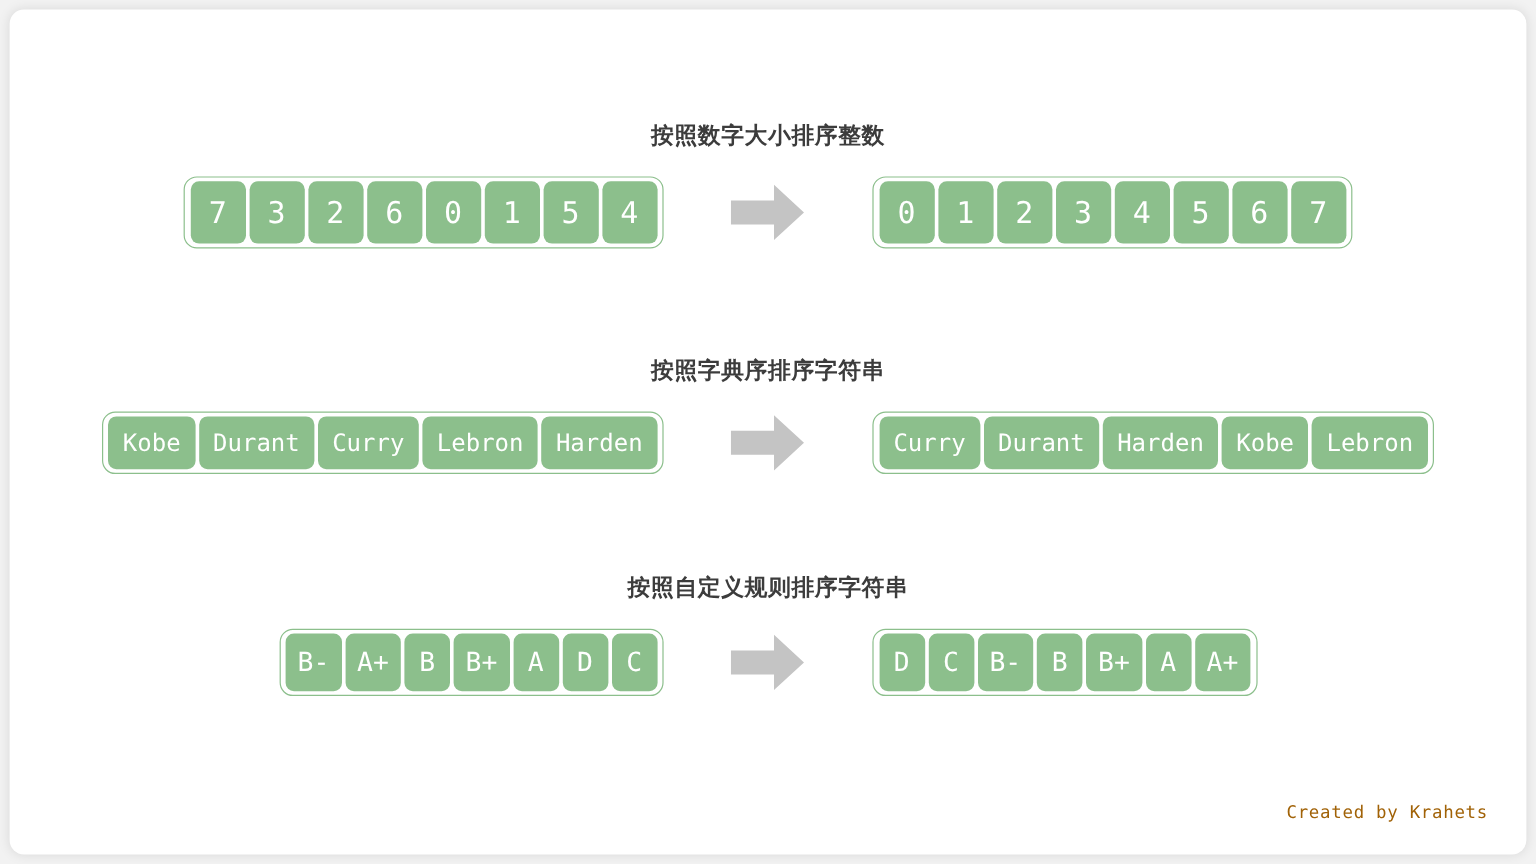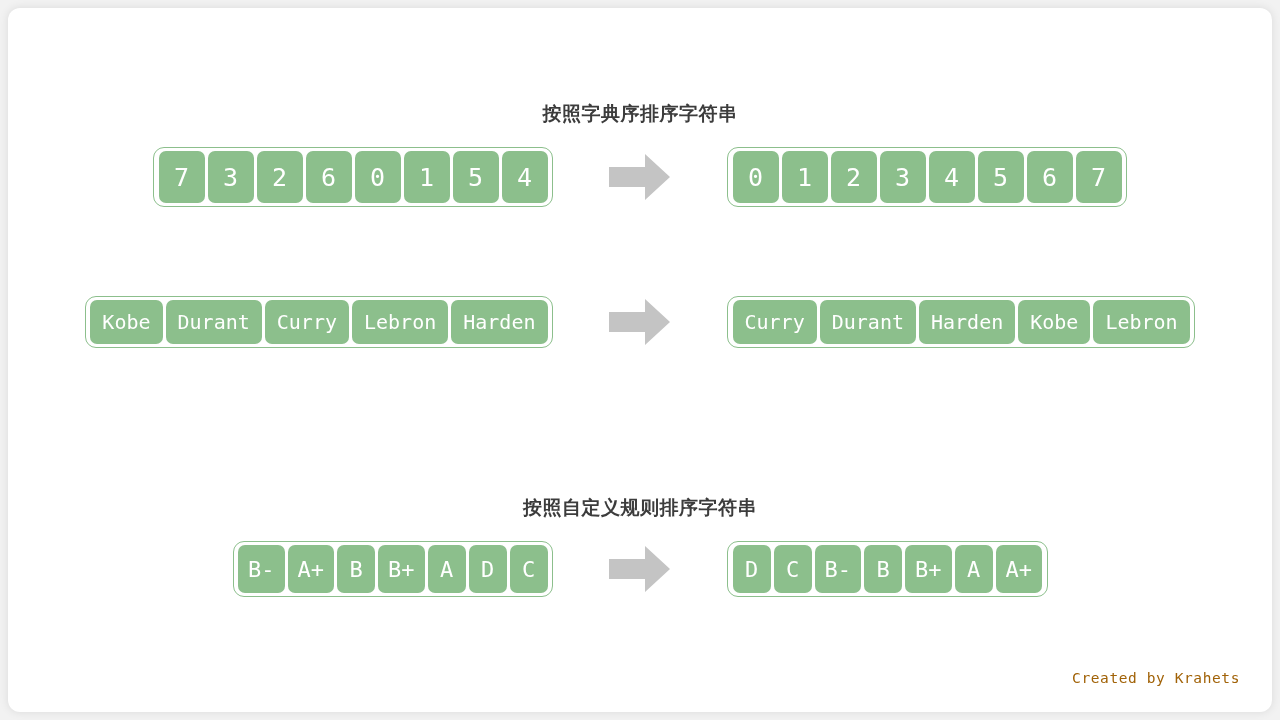--- a/index.html
+++ b/index.html
@@ -36,21 +36,21 @@
 
   
   .row {
     position: absolute;
     left: 0;
     width: 100%;
     text-align: center;
   }
   .row-1 { top: 92px; }
   .row-2 { top: 288px; }
-  .row-3 { top: 486px; }
+  .row-3 { top: 469px; }
 
   .row-title {
     font-size: 19px;
     font-weight: bold;
     color: #3c3c3c;
     letter-spacing: 0.5px;
     line-height: 28px;
     margin-bottom: 19px;
     user-select: none;
   }
@@ -130,21 +130,21 @@
     user-select: none;
   }
 </style>
 </head>
 <body>
 
 <div class="page">
   <div class="card">
 
     <div class="row row-1">
-      <div class="row-title">按照字典序排序字符串</div>
+      <div class="row-title">按照数字大小排序整数</div>
       <div class="row-body">
         <div class="array type-num">
           <div class="cell">7</div>
           <div class="cell">3</div>
           <div class="cell">2</div>
           <div class="cell">6</div>
           <div class="cell">0</div>
           <div class="cell">1</div>
           <div class="cell">5</div>
           <div class="cell">4</div>
@@ -161,20 +161,21 @@
           <div class="cell">3</div>
           <div class="cell">4</div>
           <div class="cell">5</div>
           <div class="cell">6</div>
           <div class="cell">7</div>
         </div>
       </div>
     </div>
 
     <div class="row row-2">
+      <div class="row-title">按照字典序排序字符串</div>
       <div class="row-body">
         <div class="array type-word">
           <div class="cell">Kobe</div>
           <div class="cell">Durant</div>
           <div class="cell">Curry</div>
           <div class="cell">Lebron</div>
           <div class="cell">Harden</div>
         </div>
         <div class="arrow">
           <svg width="62" height="48" viewBox="0 0 62 48" aria-hidden="true">

